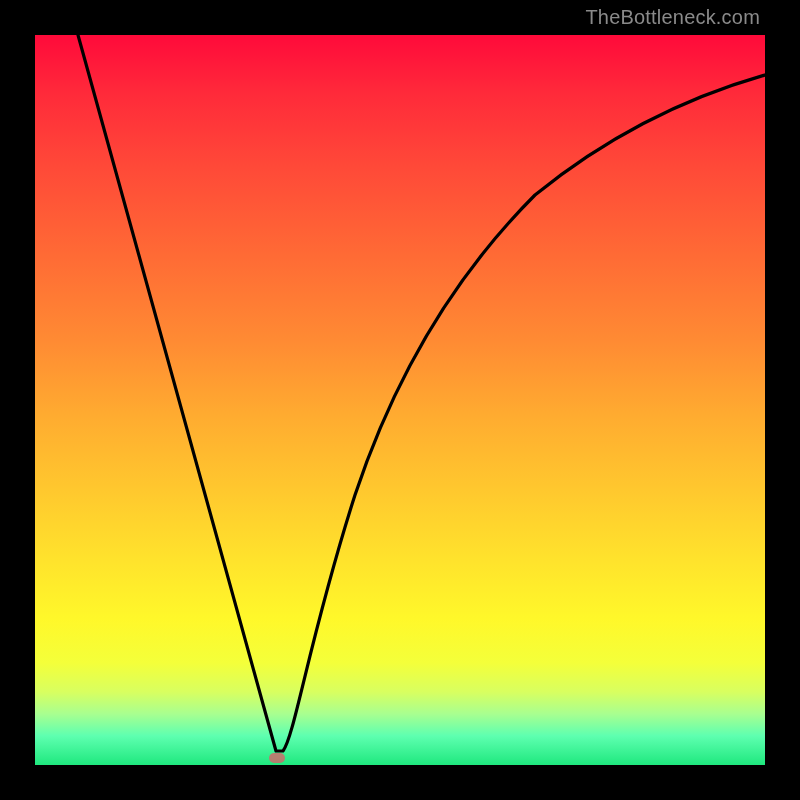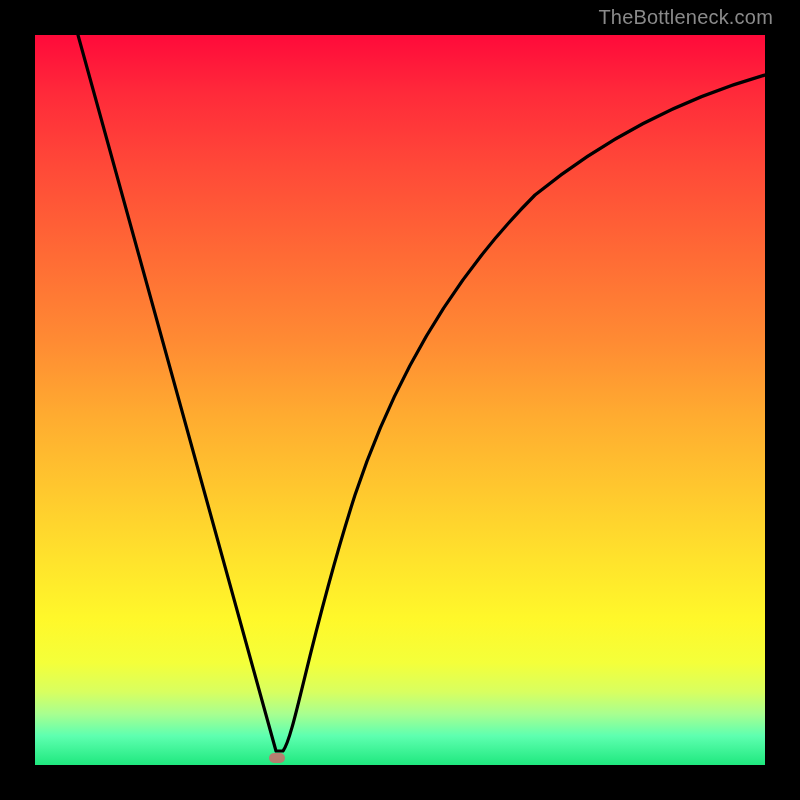--- a/index.html
+++ b/index.html
@@ -38,21 +38,21 @@
       #f4ff3a 86%,
       #d8ff60 90%,
       #a8ff90 93%,
       #5effb0 96%,
       #1fe87e 100%
     );
   }
   .watermark {
     position: absolute;
     top: 6px;
-    right: 27px;
+    right: 40px;
     color: #8a8a8a;
     font-size: 20px;
     font-weight: 500;
     letter-spacing: 0.2px;
     user-select: none;
   }
   svg.curve {
     position: absolute;
     top: 0;
     left: 0;

